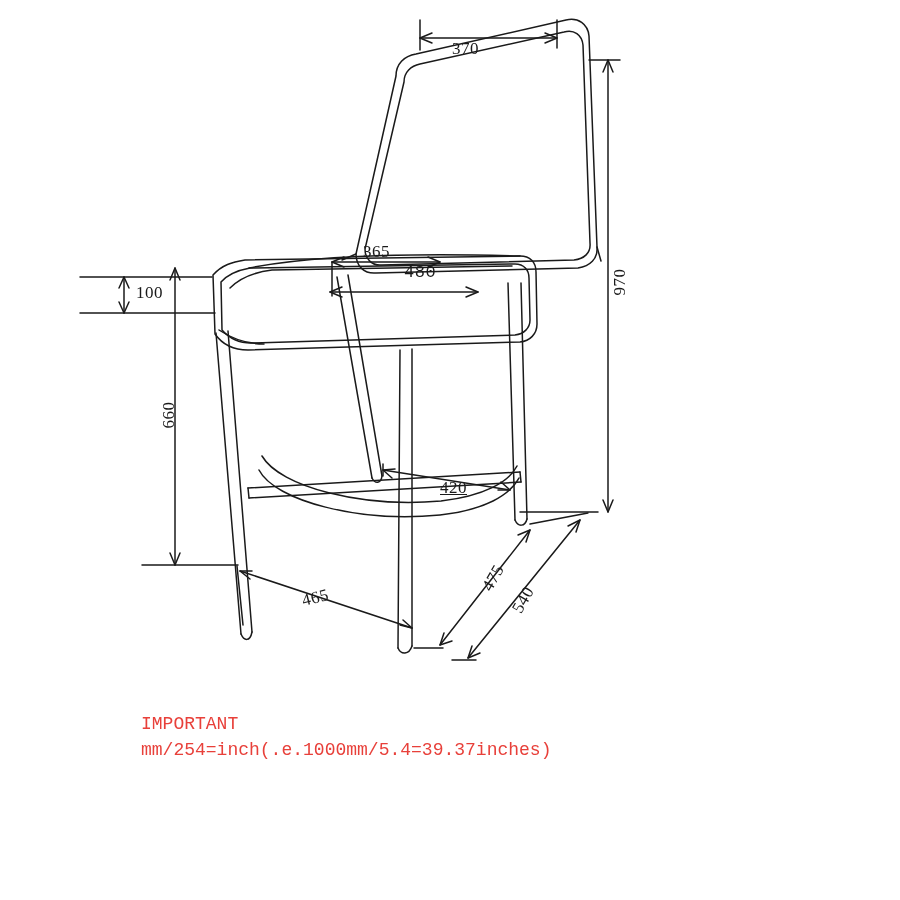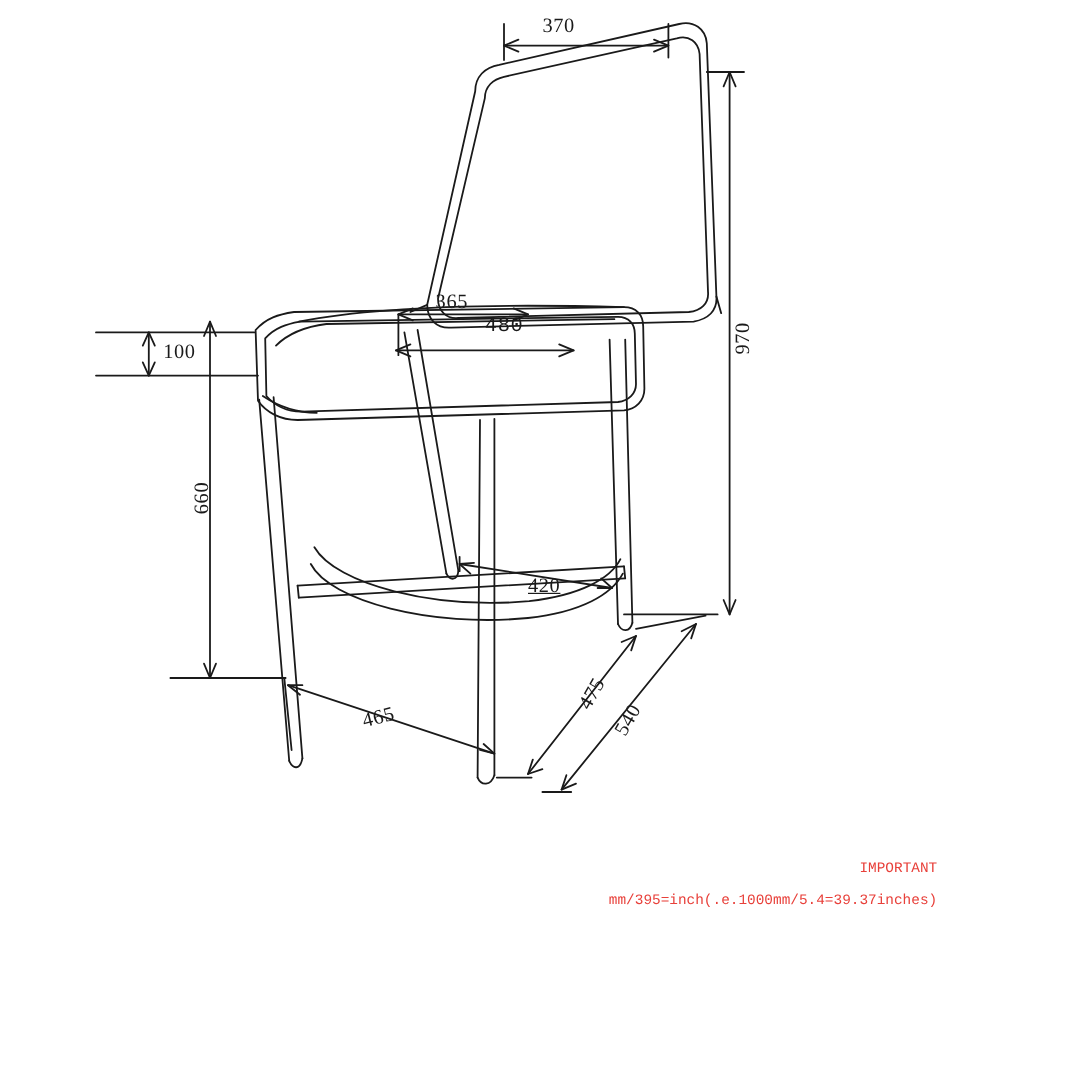--- a/index.html
+++ b/index.html
@@ -38,24 +38,23 @@
     transform: rotate(-60deg);
     transform-origin: 50% 50%;
   }
   #notes {
     position: absolute;
     left: 141px;
     top: 712px;
     width: 640px;
     color: #e8403a;
     font-family: "Liberation Mono", monospace;
-    font-size: 12px;
+    font-size: 18px;
     line-height: 25.5px;
     letter-spacing: 0px;
-    text-align: right;
   }
   #notes .note-line {
     white-space: nowrap;
   }
 </style>
 </head>
 <body>
 
 <div id="page">
 
@@ -154,29 +153,29 @@
       <path d="M530,530 L526,542 M530,530 L518,535"></path>
 
       <path d="M452,660 L476,660"></path>
       <path d="M468,658 L580,520"></path>
       <path d="M468,658 L472,646 M468,658 L480,653"></path>
       <path d="M580,520 L576,532 M580,520 L568,526"></path>
       <path d="M530,524 L588,513"></path>
     </g>
   </svg>
 
-  <div class="dim-label" style="left:452px; top:12px;font-family:Liberation Serif, serif;">370</div>
+  <div class="dim-label" style="left:452px; top:39px;font-family:Liberation Serif, serif;">370</div>
   <div class="dim-label vert" style="left:606px; top:272px;">970</div>
   <div class="dim-label" style="left:363px; top:242px;">365</div>
   <div class="dim-label" style="left:404px; top:263px;font-family:Liberation Mono, monospace;">480</div>
   <div class="dim-label" style="left:112px; top:283px;margin-left:24px;">100</div>
   <div class="dim-label vert" style="left:155px; top:405px;">660</div>
   <div class="dim-label" style="left:440px; top:478px;text-decoration:underline;">420</div>
   <div class="dim-label" style="left:302px; top:588px; transform:rotate(-14deg);">465</div>
   <div class="dim-label rot-neg" style="left:480px; top:568px;">475</div>
   <div class="dim-label rot-neg" style="left:510px; top:590px;">540</div>
 
   <div id="notes">
     <div class="note-line">IMPORTANT</div>
-    <div class="note-line">mm/395=inch(.e.1000mm/5.4=39.37inches)</div>
+    <div class="note-line">mm/254=inch(.e.1000mm/5.4=39.37inches)</div>
   </div>
 
 </div>
 
 </body></html>

